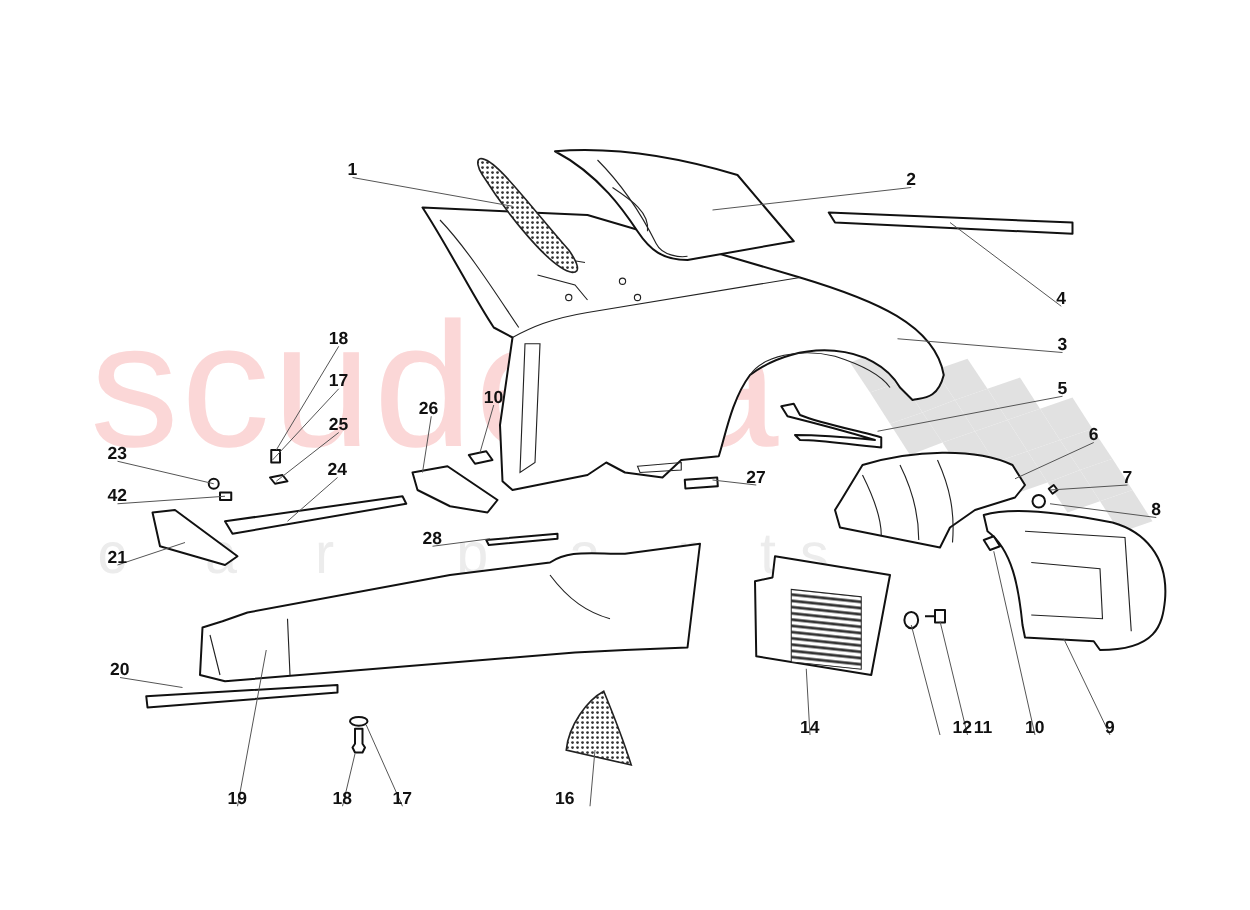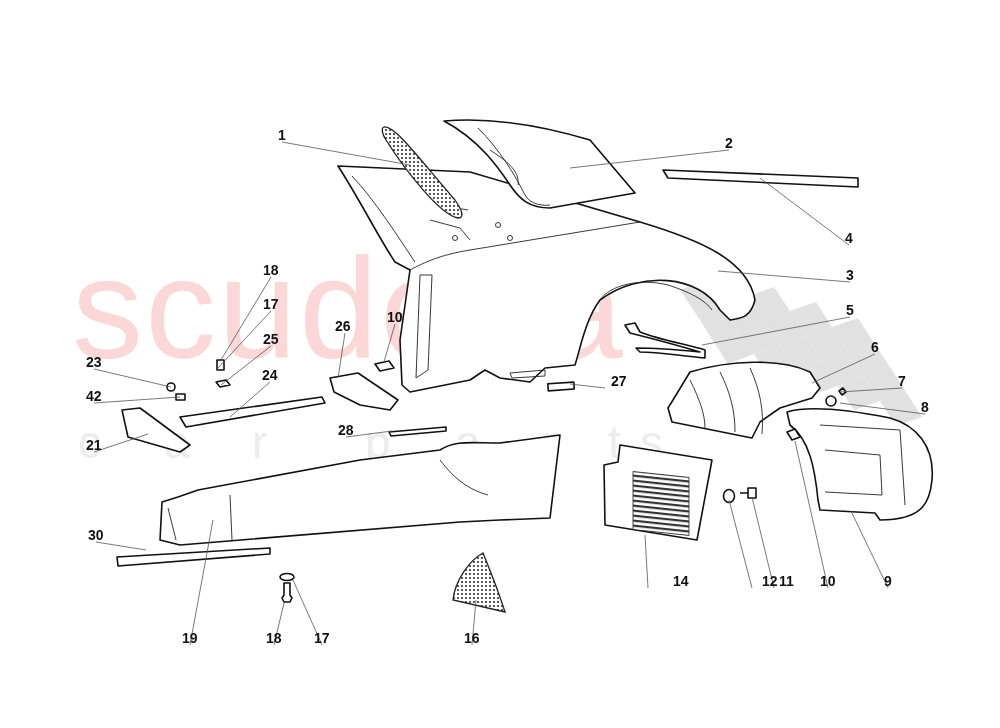--- a/index.html
+++ b/index.html
@@ -178,30 +178,30 @@
       <div class="lbl" style="left: 845px; top: 231px;">4</div>
       <div class="lbl" style="left: 846px; top: 303px;">5</div>
       <div class="lbl" style="left: 871px; top: 340px;">6</div>
       <div class="lbl" style="left: 898px; top: 374px;">7</div>
       <div class="lbl" style="left: 921px; top: 400px;">8</div>
       <div class="lbl" style="left: 884px; top: 574px;">9</div>
       <div class="lbl" style="left: 820px; top: 574px;">10</div>
       <div class="lbl" style="left: 387px; top: 310px;">10</div>
       <div class="lbl" style="left: 766px; top: 574px; margin-left: 13px;">11</div>
       <div class="lbl" style="left: 744px; top: 574px; margin-left: 18px;">12</div>
-      <div class="lbl" style="left: 673px; top: 574px;">14</div>
-      <div class="lbl" style="left: 464px; top: 631px;">16</div>
+      <div class="lbl" style="left: 640px; top: 574px;">14</div>
+      <div class="lbl" style="left: 444px; top: 631px;">16</div>
       <div class="lbl" style="left: 263px; top: 297px;">17</div>
       <div class="lbl" style="left: 314px; top: 631px;">17</div>
       <div class="lbl" style="left: 263px; top: 263px;">18</div>
       <div class="lbl" style="left: 266px; top: 631px;">18</div>
       <div class="lbl" style="left: 182px; top: 631px; text-align: center;">19</div>
-      <div class="lbl" style="left: 88px; top: 528px;">30</div>
+      <div class="lbl" style="left: 88px; top: 528px;">20</div>
       <div class="lbl" style="left: 86px; top: 438px;">21</div>
       <div class="lbl" style="left: 86px; top: 389px;">42</div>
       <div class="lbl" style="left: 86px; top: 355px;">23</div>
       <div class="lbl" style="left: 262px; top: 368px;">24</div>
       <div class="lbl" style="left: 263px; top: 332px;">25</div>
       <div class="lbl" style="left: 335px; top: 319px;">26</div>
-      <div class="lbl" style="left: 597px; top: 374px; margin-left: 14px;">27</div>
+      <div class="lbl" style="left: 597px; top: 374px;">27</div>
       <div class="lbl" style="left: 338px; top: 423px;">28</div>
     </div>
 </div>
 
 </body></html>

